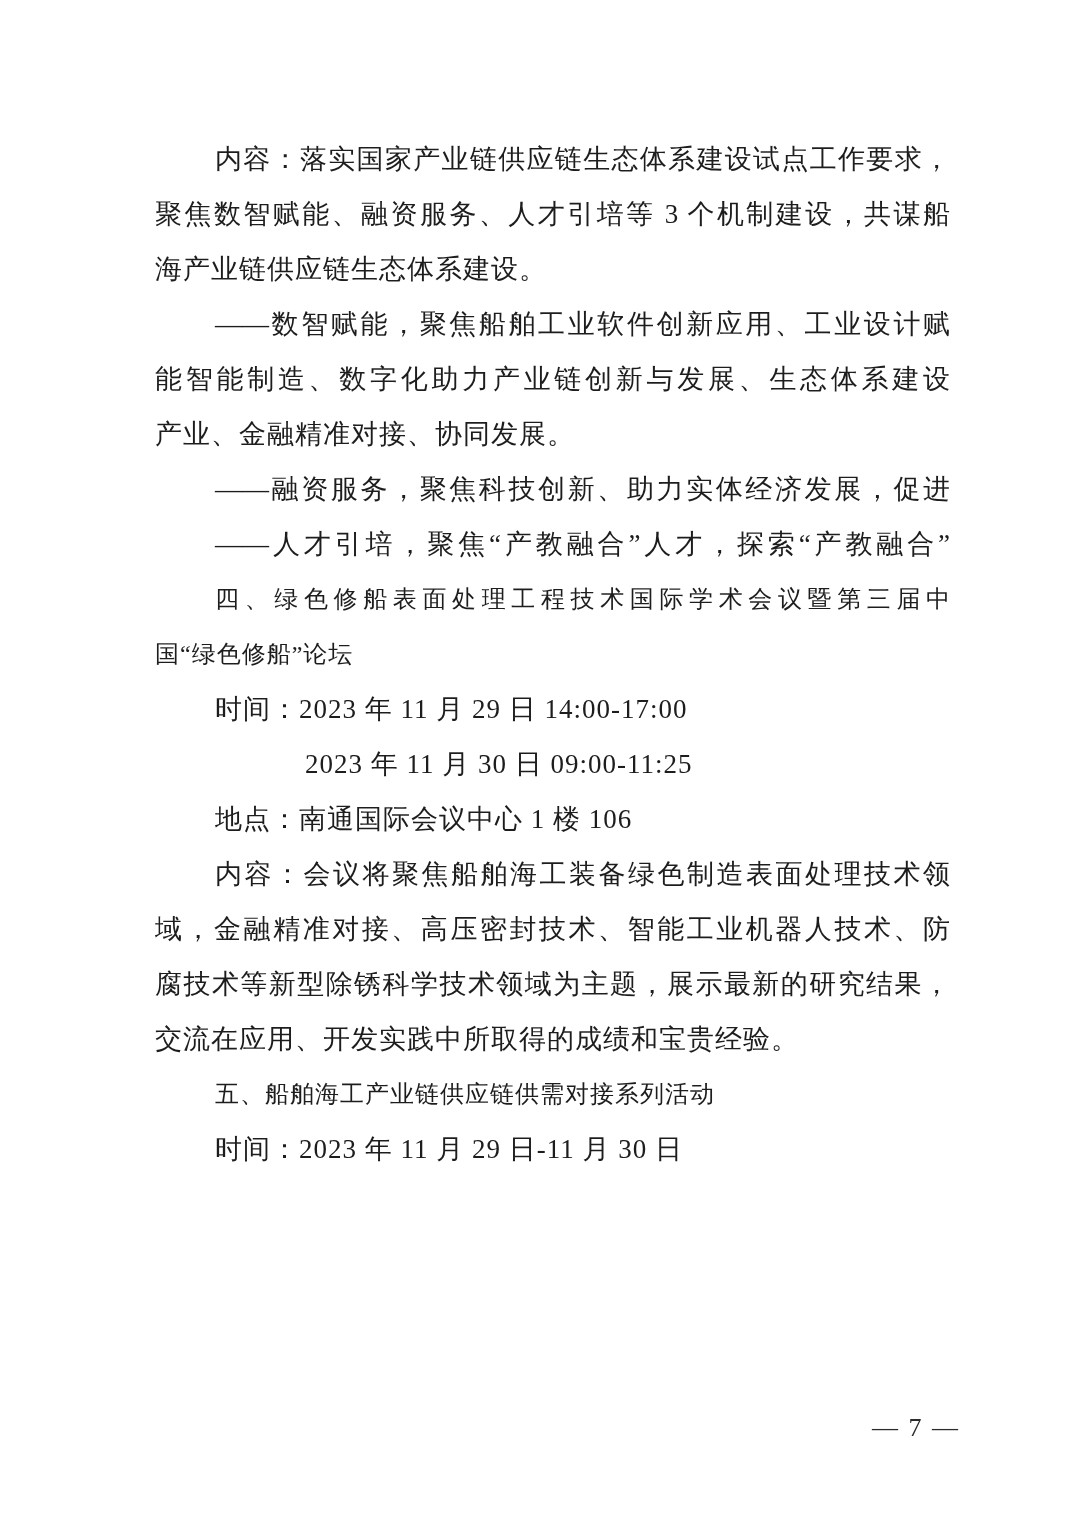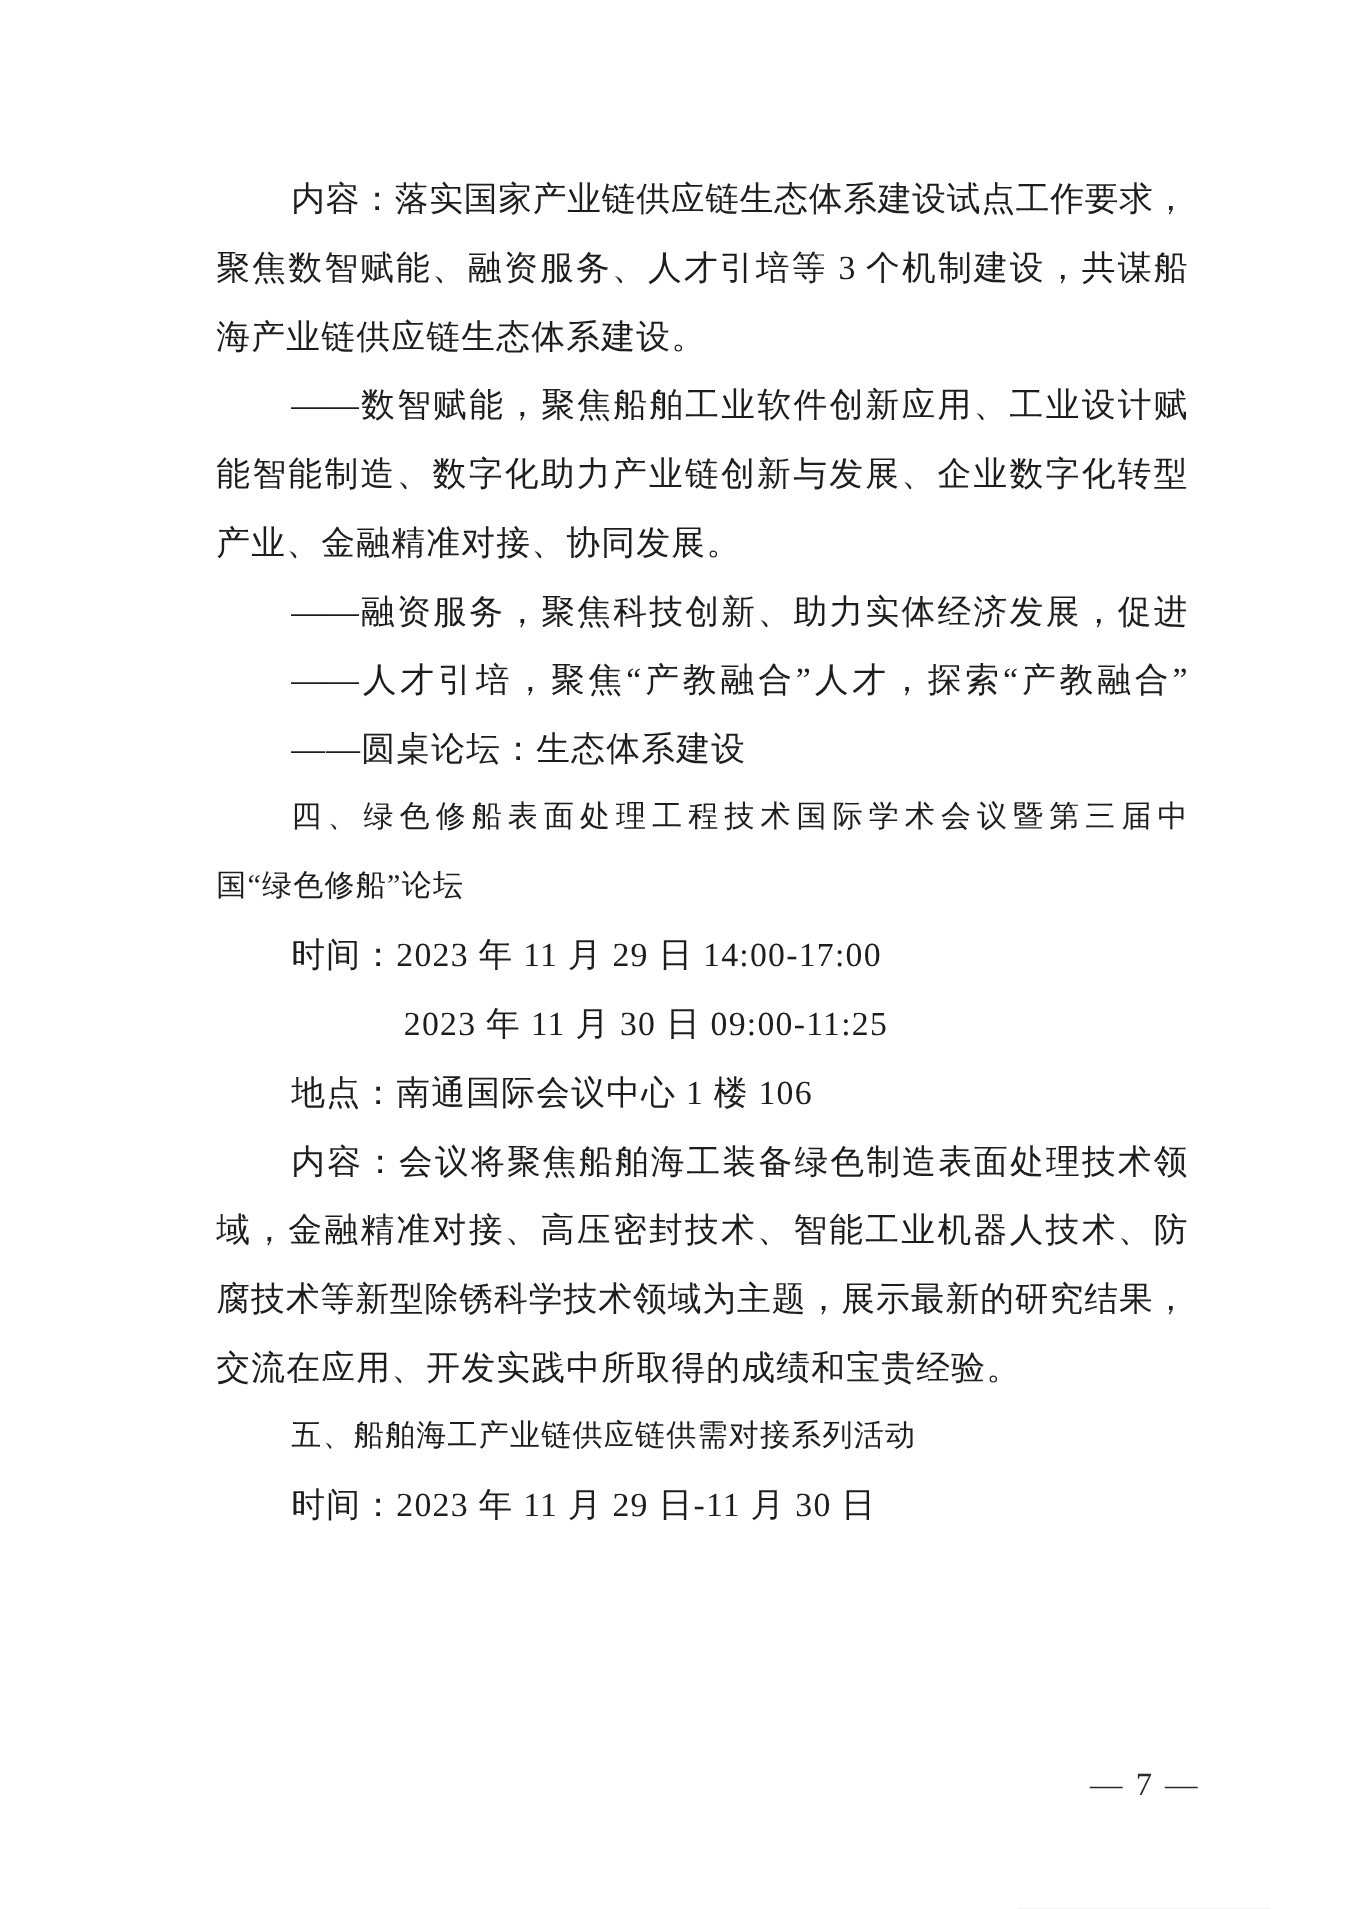--- a/index.html
+++ b/index.html
@@ -22,21 +22,20 @@
     left: 155px;
     top: 132px;
     width: 795px;
   }
   .line {
     font-size: 27px;
     line-height: 55px;
     height: 55px;
     white-space: nowrap;
     letter-spacing: 1px;
-    margin-left: 18px;
   }
   .line.fill {
     white-space: normal;
     text-align: justify;
     text-align-last: justify;
     letter-spacing: 0;
   }
   .line.indent {
     padding-left: 60px;
   }
@@ -60,25 +59,24 @@
 </style>
 </head>
 <body>
 
 <div class="page">
   <div class="content">
       <div class="line indent fill">内容：落实国家产业链供应链生态体系建设试点工作要求，</div>
       <div class="line fill">聚焦数智赋能、融资服务、人才引培等 3 个机制建设，共谋船</div>
       <div class="line">海产业链供应链生态体系建设。</div>
       <div class="line indent fill">——数智赋能，聚焦船舶工业软件创新应用、工业设计赋</div>
-      <div class="line fill">能智能制造、数字化助力产业链创新与发展、企业数字化转型</div>
+      <div class="line fill">能智能制造、数字化助力产业链创新与发展、生态体系建设</div>
       <div class="line">产业、金融精准对接、协同发展。</div>
       <div class="line indent fill">——融资服务，聚焦科技创新、助力实体经济发展，促进</div>
       <div class="line indent fill">——人才引培，聚焦“产教融合”人才，探索“产教融合”</div>
-      <div class="line indent">——圆桌论坛：生态体系建设</div>
       <div class="line indent bold fill">四、绿色修船表面处理工程技术国际学术会议暨第三届中</div>
       <div class="line bold">国“绿色修船”论坛</div>
       <div class="line indent">时间：2023 年 11 月 29 日 14:00-17:00</div>
       <div class="line date-indent">2023 年 11 月 30 日 09:00-11:25</div>
       <div class="line indent">地点：南通国际会议中心 1 楼 106</div>
       <div class="line indent fill">内容：会议将聚焦船舶海工装备绿色制造表面处理技术领</div>
       <div class="line fill">域，金融精准对接、高压密封技术、智能工业机器人技术、防</div>
       <div class="line fill">腐技术等新型除锈科学技术领域为主题，展示最新的研究结果，</div>
       <div class="line">交流在应用、开发实践中所取得的成绩和宝贵经验。</div>
       <div class="line indent bold">五、船舶海工产业链供应链供需对接系列活动</div>

